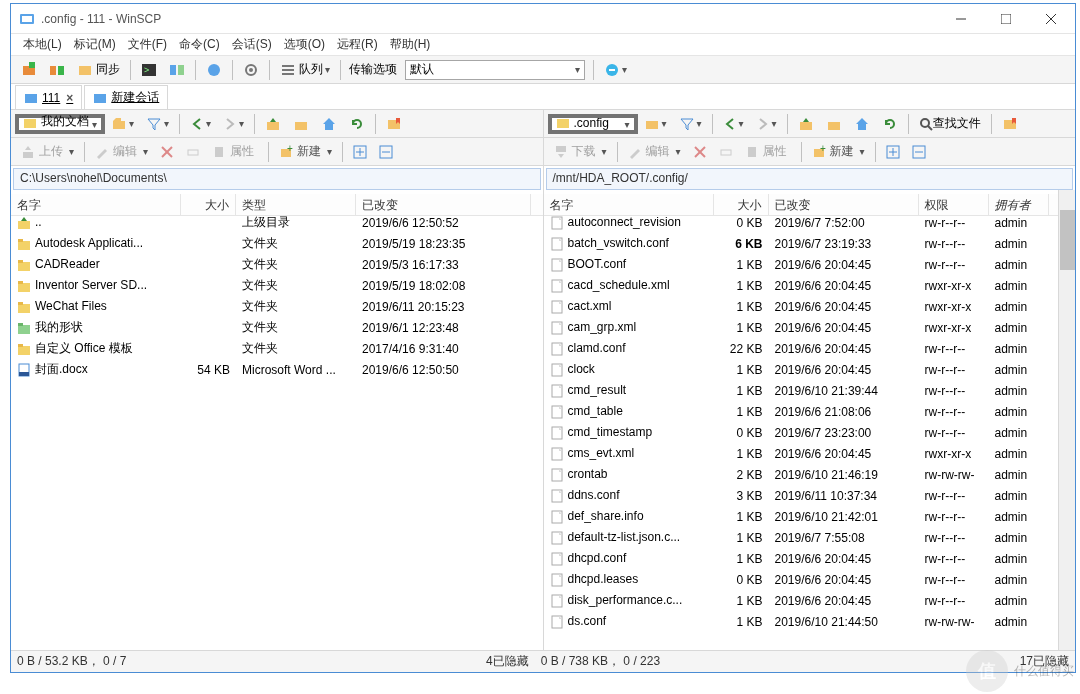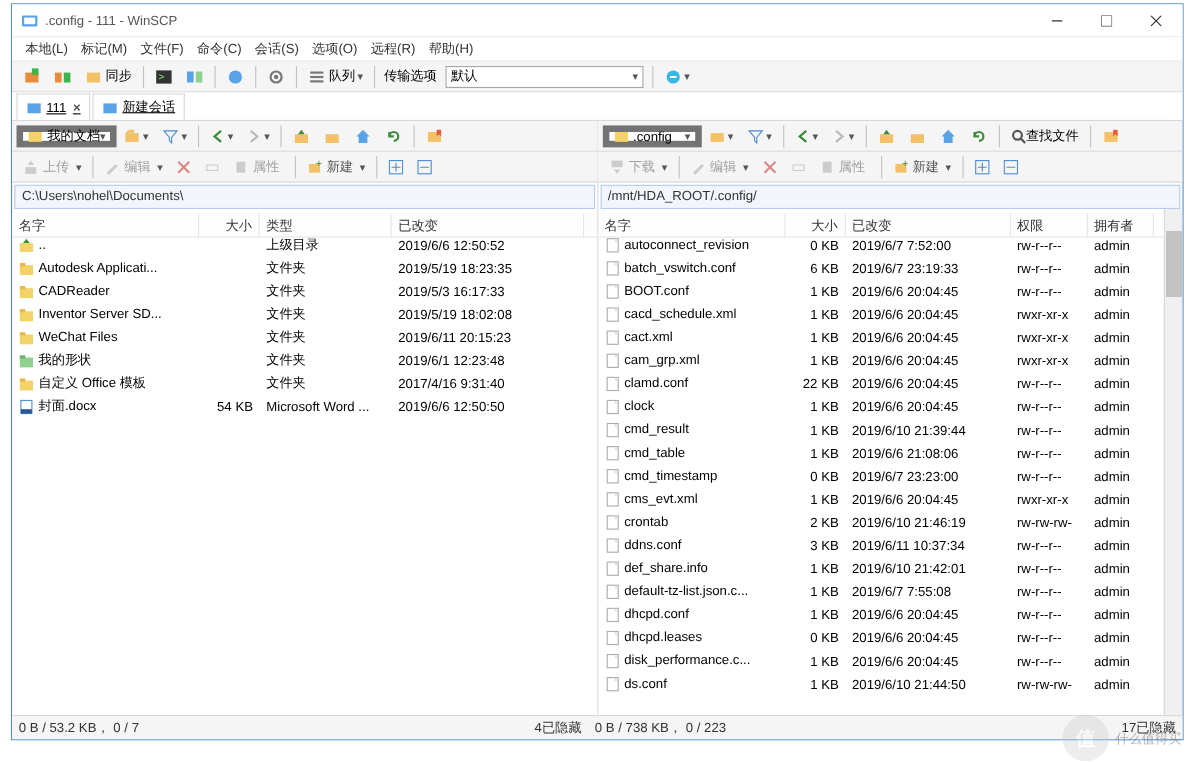--- a/index.html
+++ b/index.html
@@ -20,21 +20,21 @@
 .combo::after { content:"▾"; position:absolute; right:4px; font-size:10px; color:#555;}
 .tabbar { height: 26px; background: #fff; display: flex; align-items: flex-end; padding: 0 4px; border-bottom: 1px solid #d8d8d8;}
 .tab { display:flex; align-items:center; height:24px; padding:0 8px; border:1px solid #d8d8d8; border-bottom:none; background:#fff; margin-right:2px;text-decoration:underline;}
 .tab.active { background:#fff; }
 .tab .icon { width:14px; height:14px; margin-right:4px;}
 .closex { margin-left:6px; color:#555; font-weight:bold;}
 .panels { flex:1; display:flex; overflow:hidden; }
 .panel { flex:1; display:flex; flex-direction:column; min-width:0; border-right:1px solid #d8d8d8;}
 .panel:last-child { border-right:none;}
 .navbar { height:28px; background:#f5f5f5; display:flex; align-items:center; padding:2px 4px; border-bottom:1px solid #d8d8d8;}
-.dirbox { height:20px; border:6px solid #737373; background:#fff; display:inline-flex; align-items:center; padding:0 4px; min-width:90px;}
+.dirbox { height:20px; border:4px solid #737373; background:#fff; display:inline-flex; align-items:flex-end; padding:0 4px; min-width:90px;}
 .dirbox .icon { width:14px; height:14px; margin-right:4px;}
 .actbar { height:28px; background:#f5f5f5; display:flex; align-items:center; padding:2px 4px; border-bottom:1px solid #d8d8d8; color:#555;}
 .actbar .lbl { padding:0 4px;}
 .actbar .disabled { color:#a0a0a0;}
 .pathbar { height:22px; background:#f2f6fc; border:1px solid #b5ccea; padding:2px 6px; margin:2px 2px 0 2px; color:#333;}
 .filelist { flex:1; overflow:auto; position:relative;}
 .header-row { display:flex; height:22px; background:#fdfdfd; border-bottom:1px solid #e5e5e5; position:sticky; top:4px;}
 .header-row .col { padding:3px 6px; border-right:1px solid #e5e5e5; color:#333;}
 .row { display:flex; height:21px; align-items:center;}
 .row .col { padding:2px 6px; white-space:nowrap; overflow:hidden; text-overflow:ellipsis;}
@@ -528,39 +528,39 @@
           </span>
       </div>
       <div class="pathbar">/mnt/HDA_ROOT/.config/</div>
       <div style="flex:1; display:flex; overflow:hidden;">
         <div class="filelist" style="flex:1">
           <div class="header-row" id="rhead">
               <div class="col" style="width: 170px;">名字</div>
               <div class="col" style="width: 55px; text-align: right;">大小</div>
               <div class="col" style="width: 150px;">已改变</div>
               <div class="col" style="width: 70px;">权限</div>
-              <div class="col" style="width: 60px;">拥有者</div>
+              <div class="col" style="width: 60px; font-style: italic;">拥有者</div>
             </div>
           <div id="rrows">
               <div class="row">
                 <div class="col" style="width: 170px;"><span class="ficon"><svg width="14" height="14">
                       <rect x="2" y="1" width="10" height="12" fill="#fff" stroke="#aaa"></rect>
                       <path d="M9 1 L12 4 L9 4 Z" fill="#ddd"></path>
                     </svg></span>autoconnect_revision</div>
                 <div class="col" style="width: 55px; text-align: right;">0 KB</div>
                 <div class="col" style="width: 150px;">2019/6/7 7:52:00</div>
                 <div class="col" style="width: 70px;">rw-r--r--</div>
                 <div class="col" style="width: 60px;">admin</div>
               </div>
               <div class="row">
                 <div class="col" style="width: 170px;"><span class="ficon"><svg width="14" height="14">
                       <rect x="2" y="1" width="10" height="12" fill="#fff" stroke="#aaa"></rect>
                       <path d="M9 1 L12 4 L9 4 Z" fill="#ddd"></path>
                     </svg></span>batch_vswitch.conf</div>
-                <div class="col" style="width: 55px; text-align: right;">6 KB</div>
+                <div class="col" style="width: 55px; text-align: right; font-weight: bold;">6 KB</div>
                 <div class="col" style="width: 150px;">2019/6/7 23:19:33</div>
                 <div class="col" style="width: 70px;">rw-r--r--</div>
                 <div class="col" style="width: 60px;">admin</div>
               </div>
               <div class="row">
                 <div class="col" style="width: 170px;"><span class="ficon"><svg width="14" height="14">
                       <rect x="2" y="1" width="10" height="12" fill="#fff" stroke="#aaa"></rect>
                       <path d="M9 1 L12 4 L9 4 Z" fill="#ddd"></path>
                     </svg></span>BOOT.conf</div>
                 <div class="col" style="width: 55px; text-align: right;">1 KB</div>

